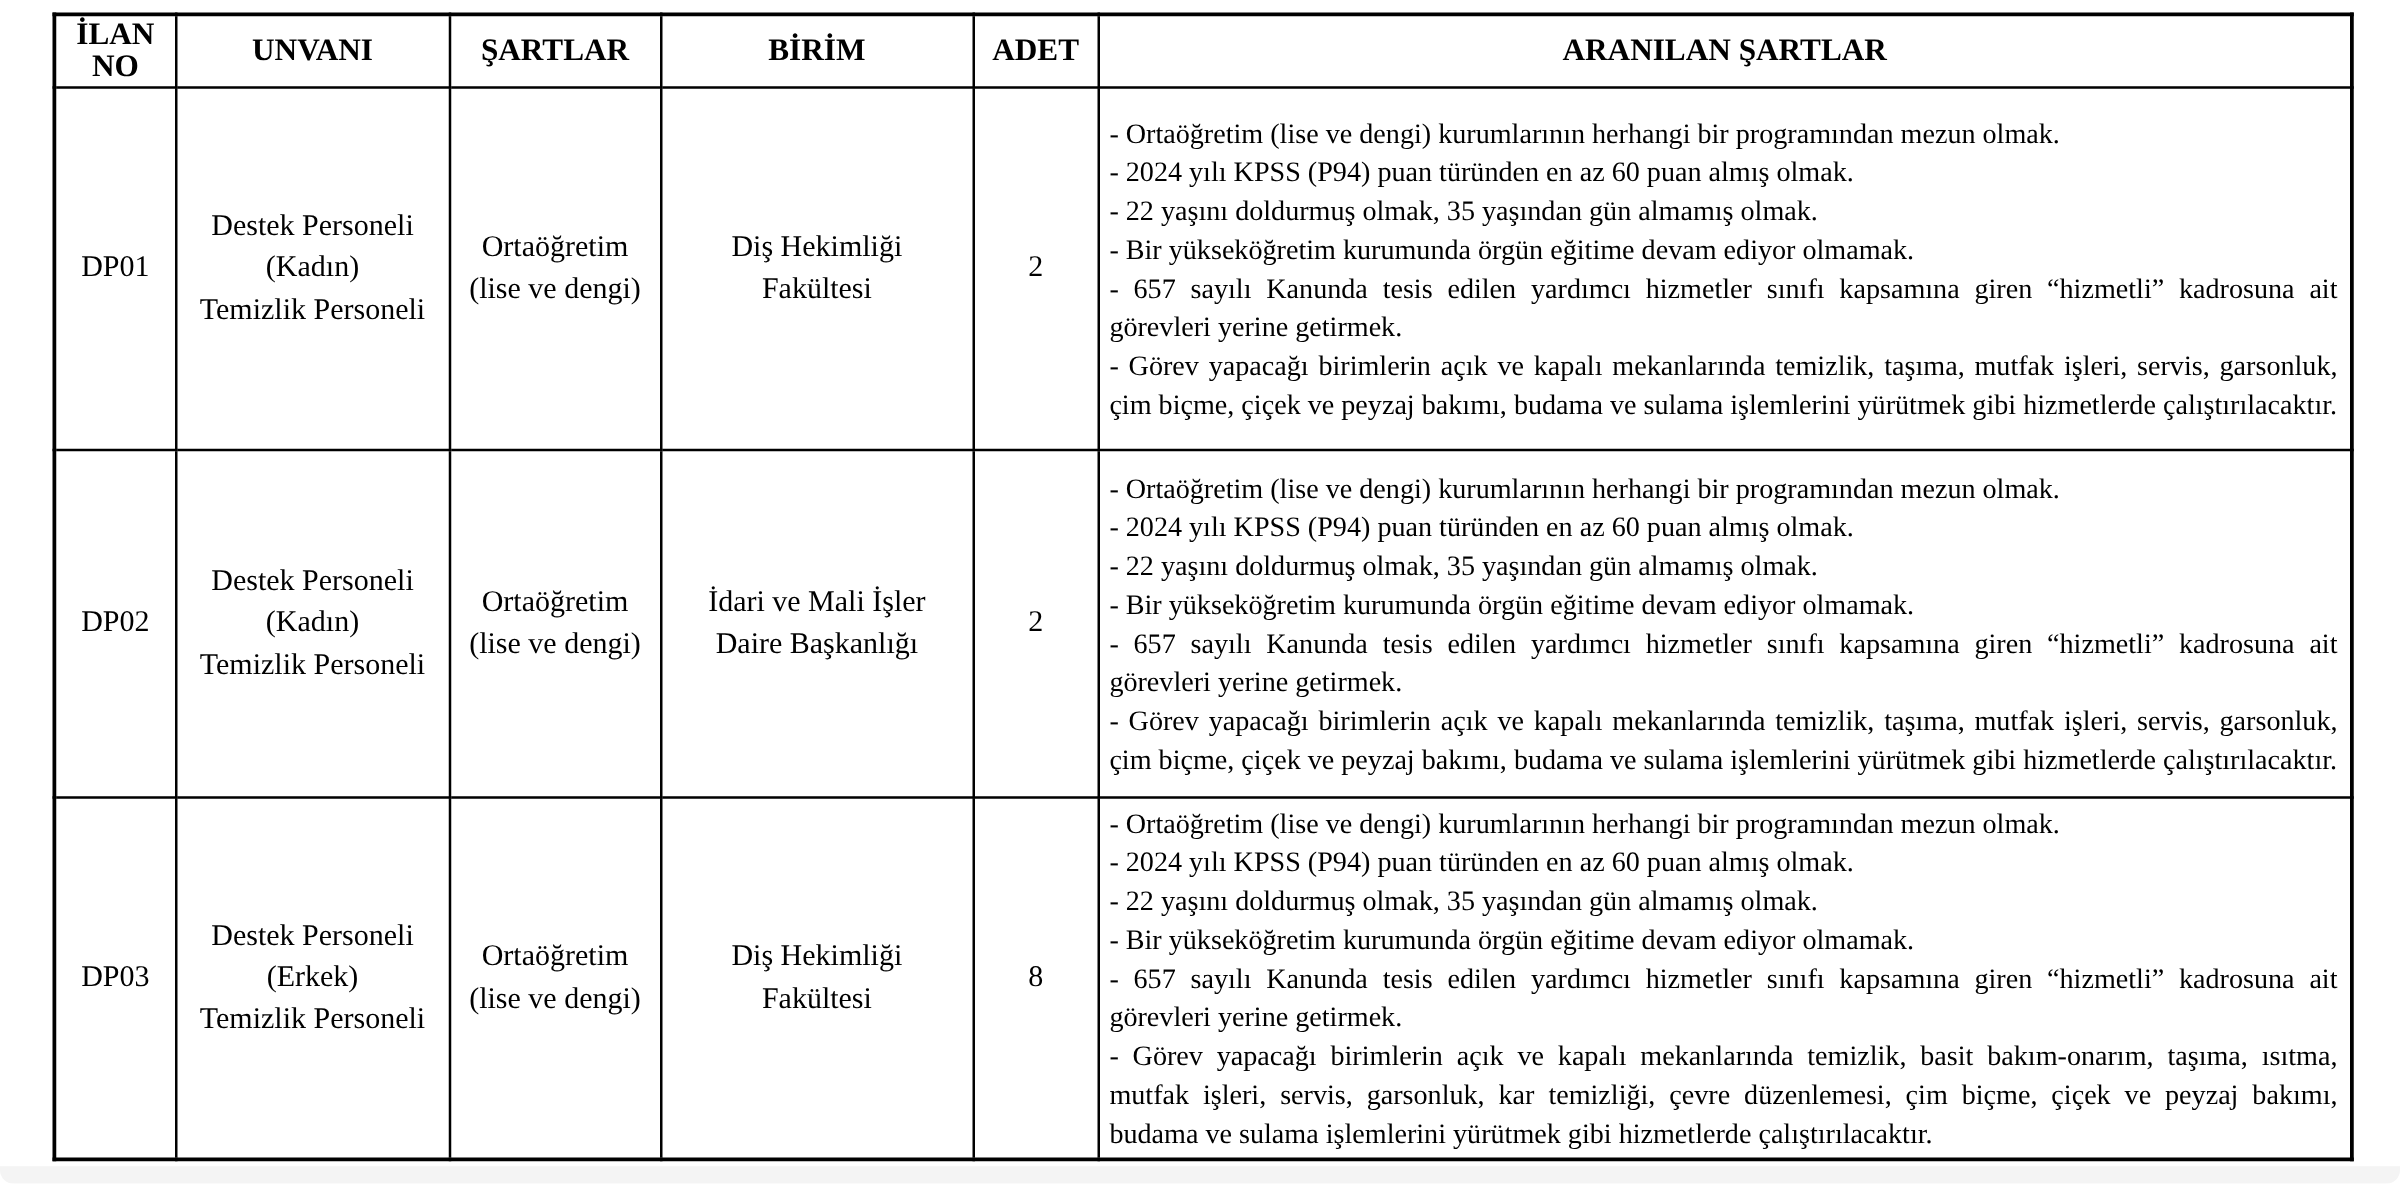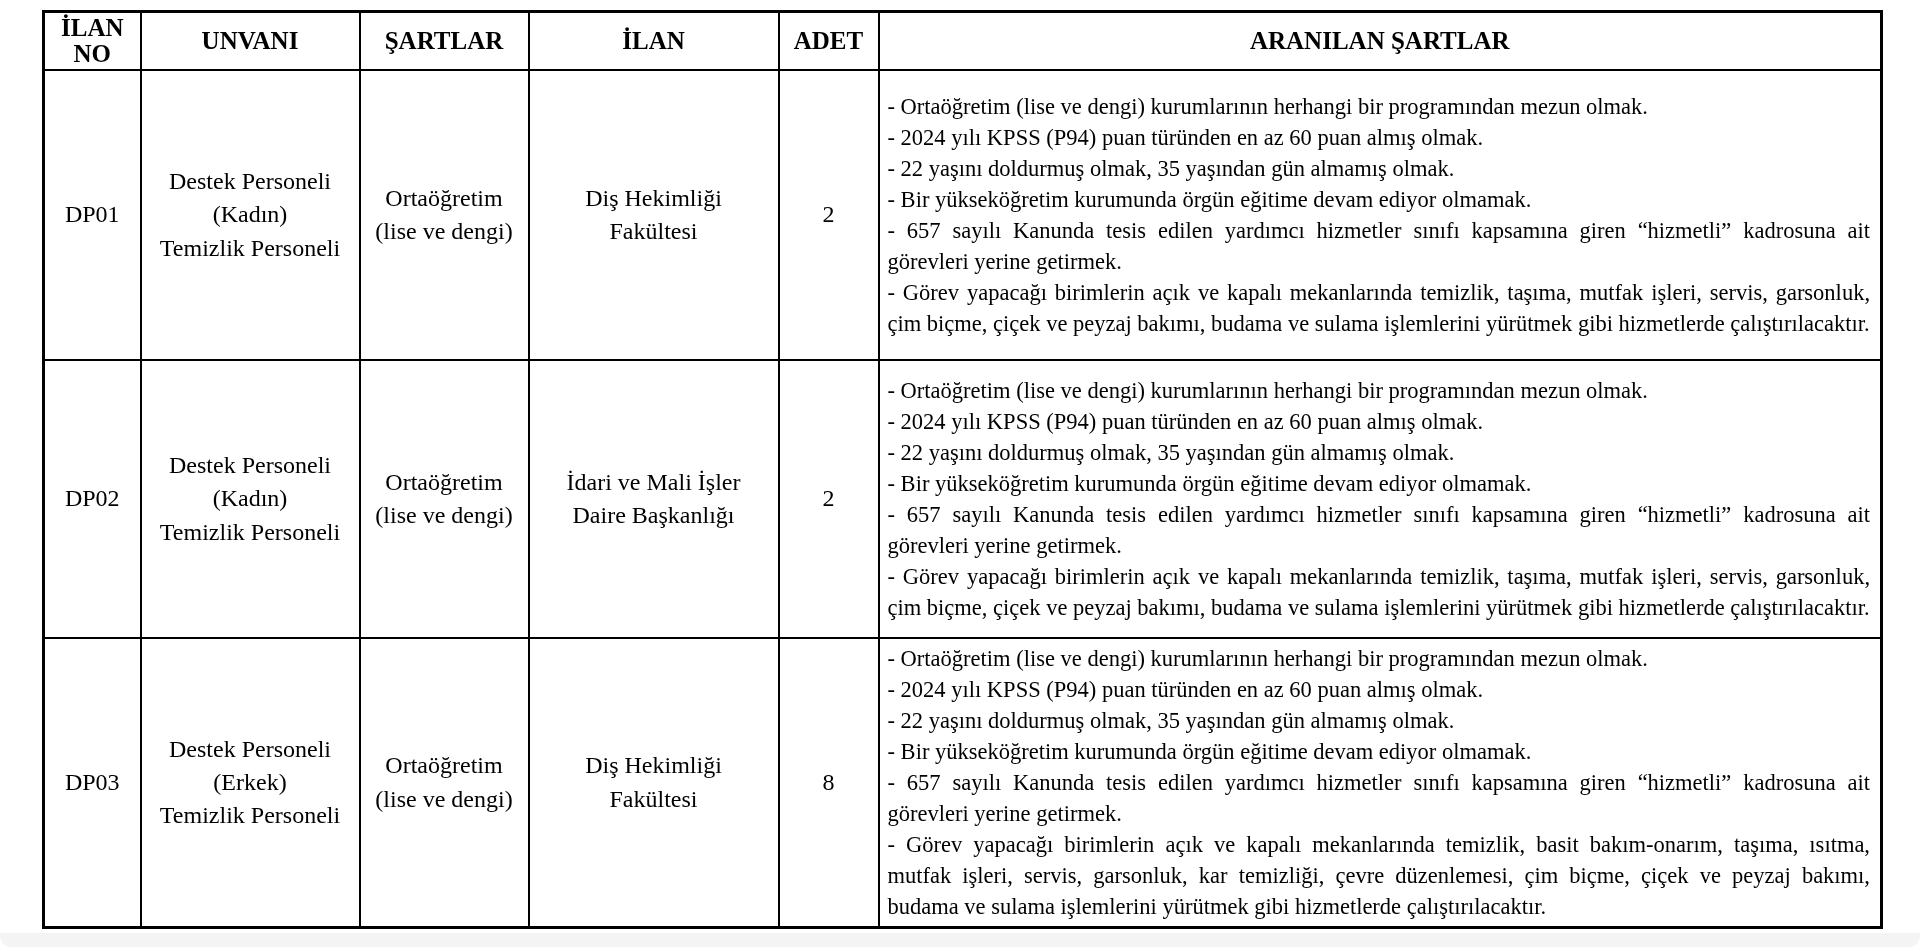--- a/index.html
+++ b/index.html
@@ -72,21 +72,21 @@
       <col style="width:169px">
       <col style="width:250px">
       <col style="width:100px">
       <col style="width:1003px">
     </colgroup>
     <thead>
       <tr>
         <th>İLAN NO</th>
         <th>UNVANI</th>
         <th>ŞARTLAR</th>
-        <th>İLAN</th>
+        <th>BİRİM</th>
         <th>ADET</th>
         <th>ARANILAN ŞARTLAR</th>
       </tr>
     </thead>
     <tbody id="rows-body">
   <tr>
     <td class="c">DP01</td>
     <td class="c">Destek Personeli
 (Kadın)
 Temizlik Personeli</td>

